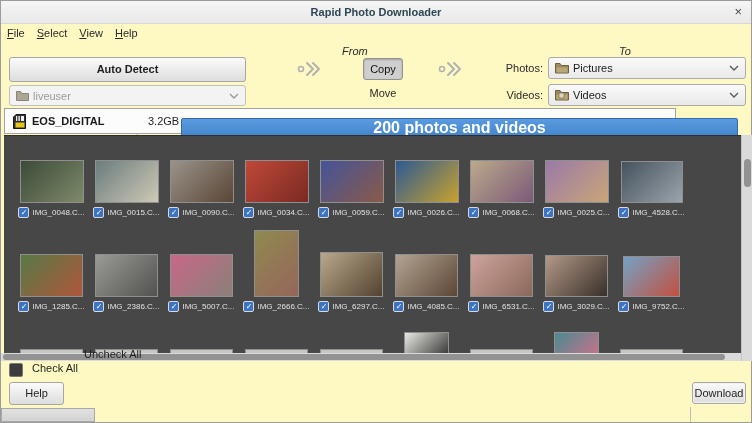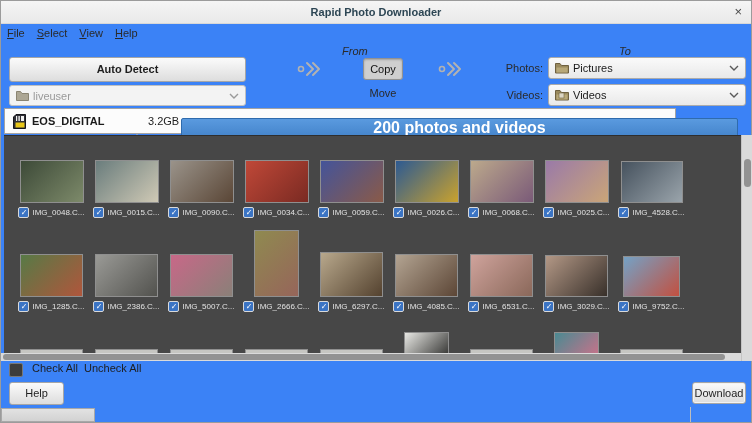--- a/index.html
+++ b/index.html
@@ -1,17 +1,17 @@
 <!DOCTYPE html>
 <html><head>
 <meta charset="utf-8">
 <style>
   html,body{margin:0;padding:0;}
   body{width:752px;height:423px;font-family:"Liberation Sans",sans-serif;background:#ebebeb;position:relative;overflow:hidden;}
-  .window{position:absolute;inset:0;border:1px solid #9b9b9b;box-sizing:border-box;background:#3b82f6;}
+  .window{position:absolute;inset:0;border:1px solid #9b9b9b;box-sizing:border-box;background:#fef9c3;}
 
   
   .titlebar{position:absolute;left:0;top:0;right:0;height:22px;background:linear-gradient(#f5f5f5,#e9e9e9);border-bottom:1px solid #d8d8d8;}
   .title{position:absolute;left:0;right:0;top:0;line-height:22px;text-align:center;font-size:11px;font-weight:bold;color:#2d4654;}
   .close-btn{position:absolute;right:9px;top:0;line-height:21px;font-size:13px;color:#4a4a4a;cursor:default;}
 
   
   .menubar{position:absolute;left:0;top:23px;right:0;height:17px;display:flex;align-items:center;}
   .menu-item{padding:2px 6px;font-size:11px;color:#2a2a2a;text-align:right;}
   .menu-item .mn{text-decoration:underline;}
@@ -67,21 +67,21 @@
 
   
   .vscroll{position:absolute;left:740px;top:134px;width:11px;height:226px;background:#dadada;border-left:1px solid #c4c4c4;box-sizing:border-box;}
   .vscroll-thumb{position:absolute;left:2px;top:24px;width:7px;height:28px;background:#929292;border-radius:4px;}
   .hscroll{position:absolute;left:0;top:352px;width:740px;height:8px;background:#dadada;}
   .hscroll-thumb{position:absolute;left:2px;top:1px;width:722px;height:6px;background:#929292;border-radius:3px;}
 
   
   .checkall-box{position:absolute;left:8px;top:362px;width:12px;height:12px;background:#3c3c3c;border:1px solid #787878;border-radius:2px;}
   .checkall-label{position:absolute;left:31px;top:361px;font-size:11px;color:#1e1e1e;}
-  .uncheckall-label{position:absolute;left:83px;top:361px;font-size:11px;color:#1e1e1e;}
+  .uncheckall-label{position:absolute;left:83px;top:347px;font-size:11px;color:#1e1e1e;}
   .help-btn{position:absolute;left:8px;top:381px;width:55px;height:23px;font-size:11px;line-height:21px;}
   .download-btn{position:absolute;left:691px;top:381px;width:54px;height:22px;font-size:11px;line-height:20px;box-shadow:inset 0 0 0 1px #f2f2f2;}
 
   
   .status-trough{position:absolute;left:0;top:407px;width:94px;height:14px;background:linear-gradient(#e2e2e2,#d2d2d2);border:1px solid #a8a8a8;box-sizing:border-box;}
   .free-space{position:absolute;left:100px;top:407px;font-size:13px;color:#151515;margin-top:30px;}
   .status-sep{position:absolute;left:689px;top:406px;height:15px;border-left:1px solid #bdbdbd;}
 </style>
 </head>
 <body>

